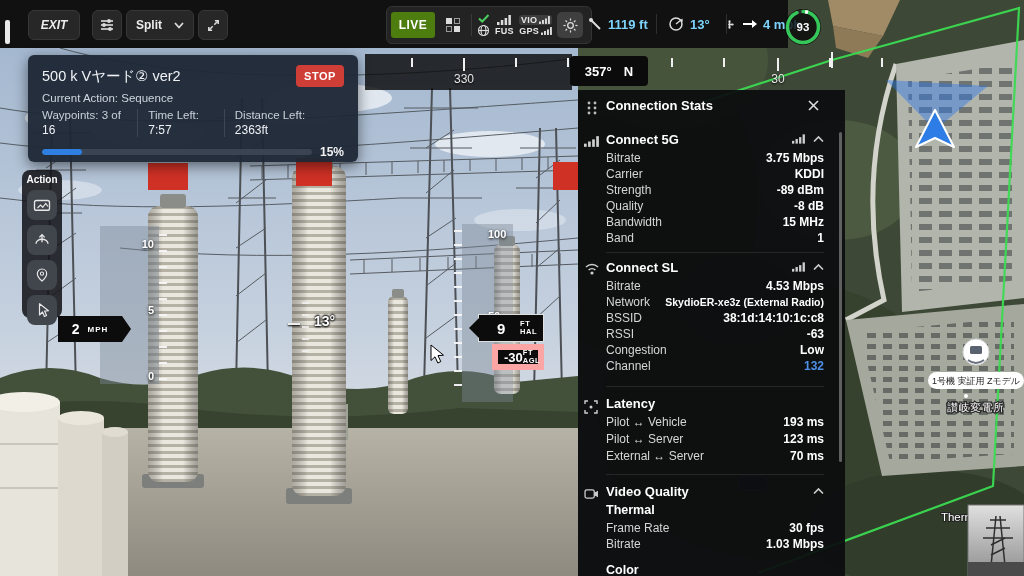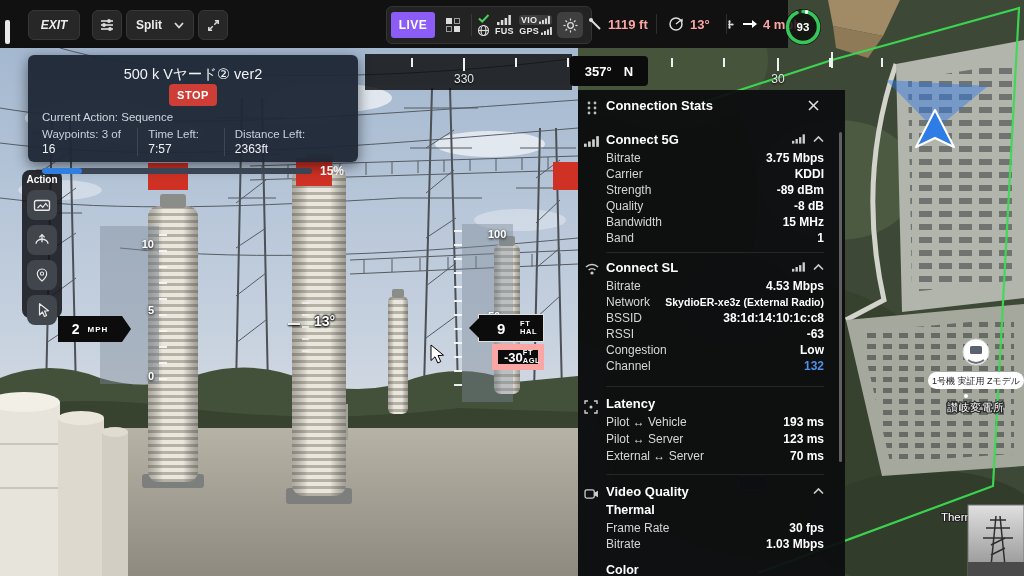--- a/index.html
+++ b/index.html
@@ -8,44 +8,44 @@
   .abs{position:absolute;}
   svg{display:block;}
   
   .topbar{left:0;top:0;width:788px;height:48px;background:#111;z-index:10;}
   .handle{left:5px;top:20px;width:5px;height:24px;background:#e9e9e9;border-radius:2px;z-index:11;}
   .tb-btn{position:absolute;background:#272727;border:1px solid #373737;border-radius:6px;
           display:flex;align-items:center;justify-content:center;gap:6px;color:#ececec;
           font-size:12px;font-weight:bold;}
   .cluster{left:386px;top:6px;width:196px;height:36px;background:#232323;border:1px solid #343434;
            border-radius:6px;display:flex;align-items:center;gap:5px;padding:0 4px;z-index:11;}
-  .live{background:#8b5cf6;border-radius:3px;width:44px;height:26px;display:flex;align-items:center;
+  .live{background:#4d7c0f;border-radius:3px;width:44px;height:26px;display:flex;align-items:center;
         justify-content:center;font-weight:bold;font-size:12px;letter-spacing:.5px;}
   .minicol{display:flex;flex-direction:column;align-items:center;justify-content:center;gap:1px;height:30px;}
   .minitxt{font-size:9px;font-weight:bold;color:#e8e8e8;letter-spacing:.3px;}
   .viopill{background:#3d3d3d;border-radius:3px;padding:0 2px;display:flex;align-items:center;gap:2px;}
   .vdiv{width:1px;height:22px;background:#3a3a3a;}
   .sunbtn{width:26px;height:26px;background:#3f3f3f;border-radius:5px;display:flex;align-items:center;justify-content:center;}
   .tb-stat{position:absolute;top:0;height:48px;display:flex;align-items:center;gap:6px;
-           font-size:13px;font-weight:bold;color:#fca5a5;z-index:11;}
+           font-size:13px;font-weight:bold;color:#7dd3fc;z-index:11;}
   .tbdiv{position:absolute;top:14px;width:1px;height:20px;background:#2f2f2f;z-index:11;}
   
   .compass{left:365px;top:52px;width:560px;height:40px;z-index:12;pointer-events:none;}
   .compass-bg{position:absolute;left:0;top:2px;width:207px;height:36px;background:rgba(10,10,10,.82);}
   .tick{position:absolute;top:6px;width:2px;height:9px;background:#f0f0f0;}
   .tick.major{height:13px;}
   .ticklabel{position:absolute;top:20px;transform:translateX(-50%);font-size:12px;color:#e8e8e8;
              text-shadow:0 1px 2px #000;}
   .headingbox{left:570px;top:56px;width:78px;height:30px;background:#0b0b0b;border-radius:4px;
               display:flex;align-items:center;justify-content:center;gap:12px;font-size:13px;
               font-weight:bold;z-index:13;}
   
   .mission{left:28px;top:55px;width:330px;height:107px;background:rgba(30,40,54,.96);border-radius:6px;
            z-index:15;box-shadow:0 4px 14px rgba(0,0,0,.5);padding:10px 14px;box-sizing:border-box;}
-  .m-titlerow{display:flex;align-items:center;justify-content:space-between;flex-direction:column;}
+  .m-titlerow{display:flex;align-items:center;justify-content:space-between;}
   .m-title{font-size:14.5px;color:#f0f2f5;}
   .stopbtn{background:#ce3d36;border:none;color:#fff;font-weight:bold;font-size:11px;letter-spacing:.5px;
            border-radius:4px;width:48px;height:22px;}
   .m-action{font-size:11.5px;color:#cfd6df;margin-top:5px;}
   .m-stats{display:flex;margin-top:5px;}
   .m-col{padding-right:10px;}
   .m-col+.m-col{border-left:1px solid #3c4656;padding-left:10px;}
   .m-col .k{font-size:11.5px;color:#c8d0da;}
   .m-col .v{font-size:12px;color:#eef1f5;margin-top:2px;}
   .m-prog{display:flex;align-items:center;gap:8px;margin-top:8px;}

